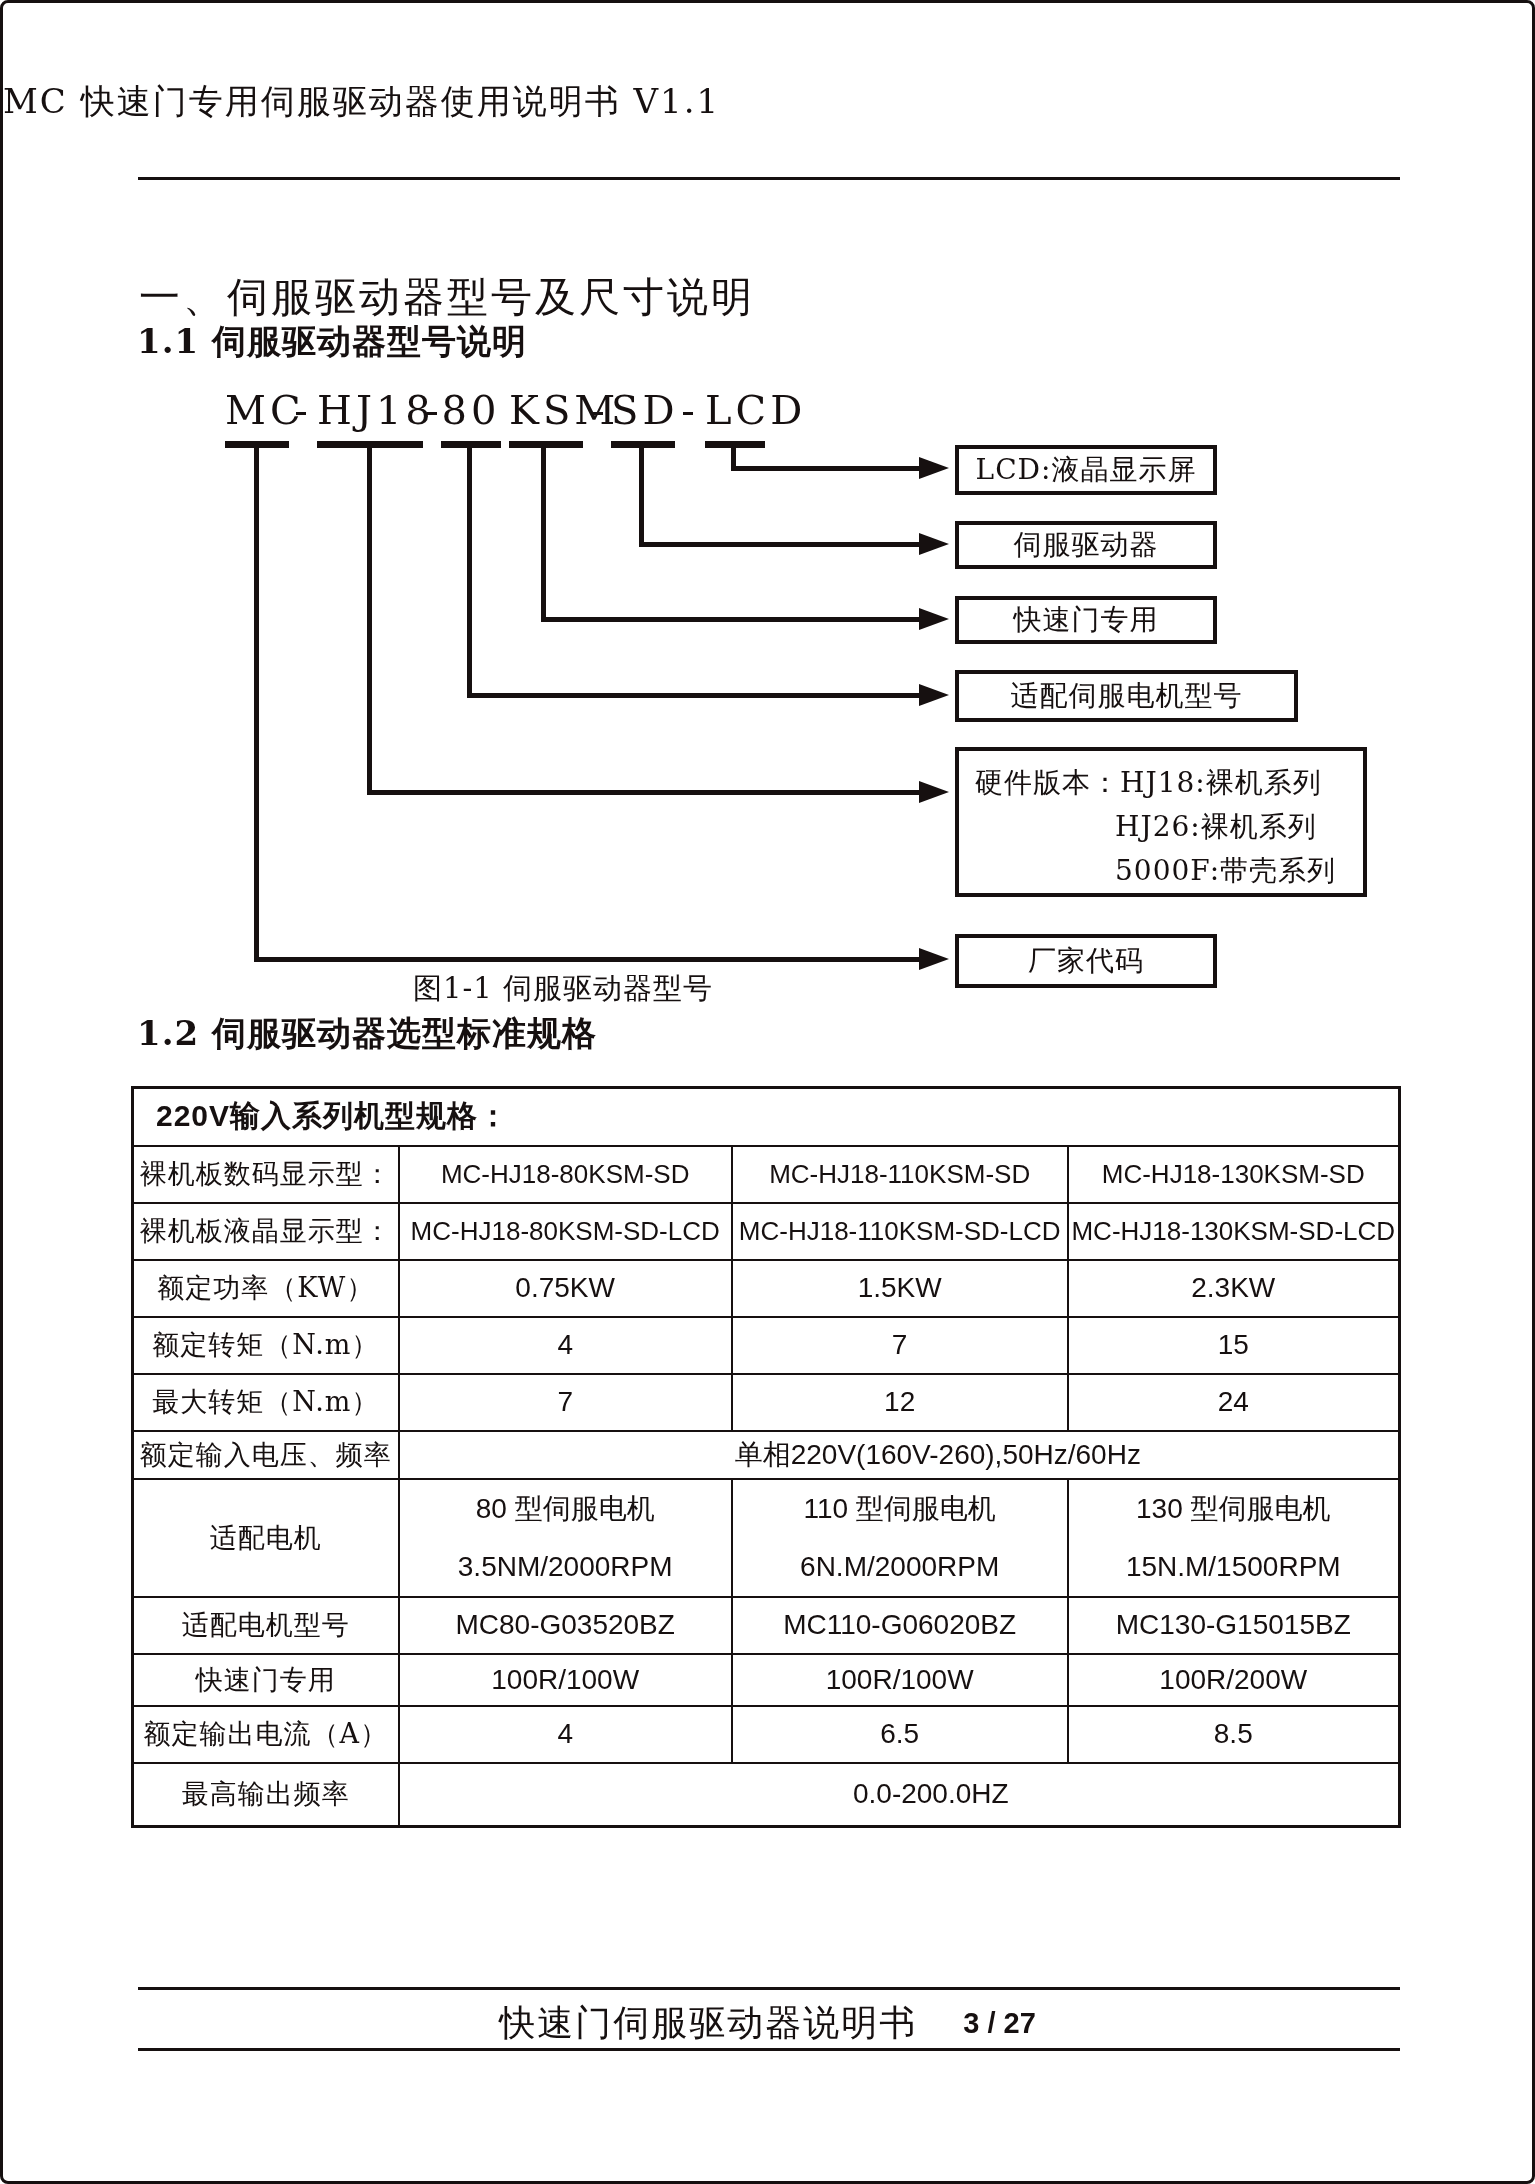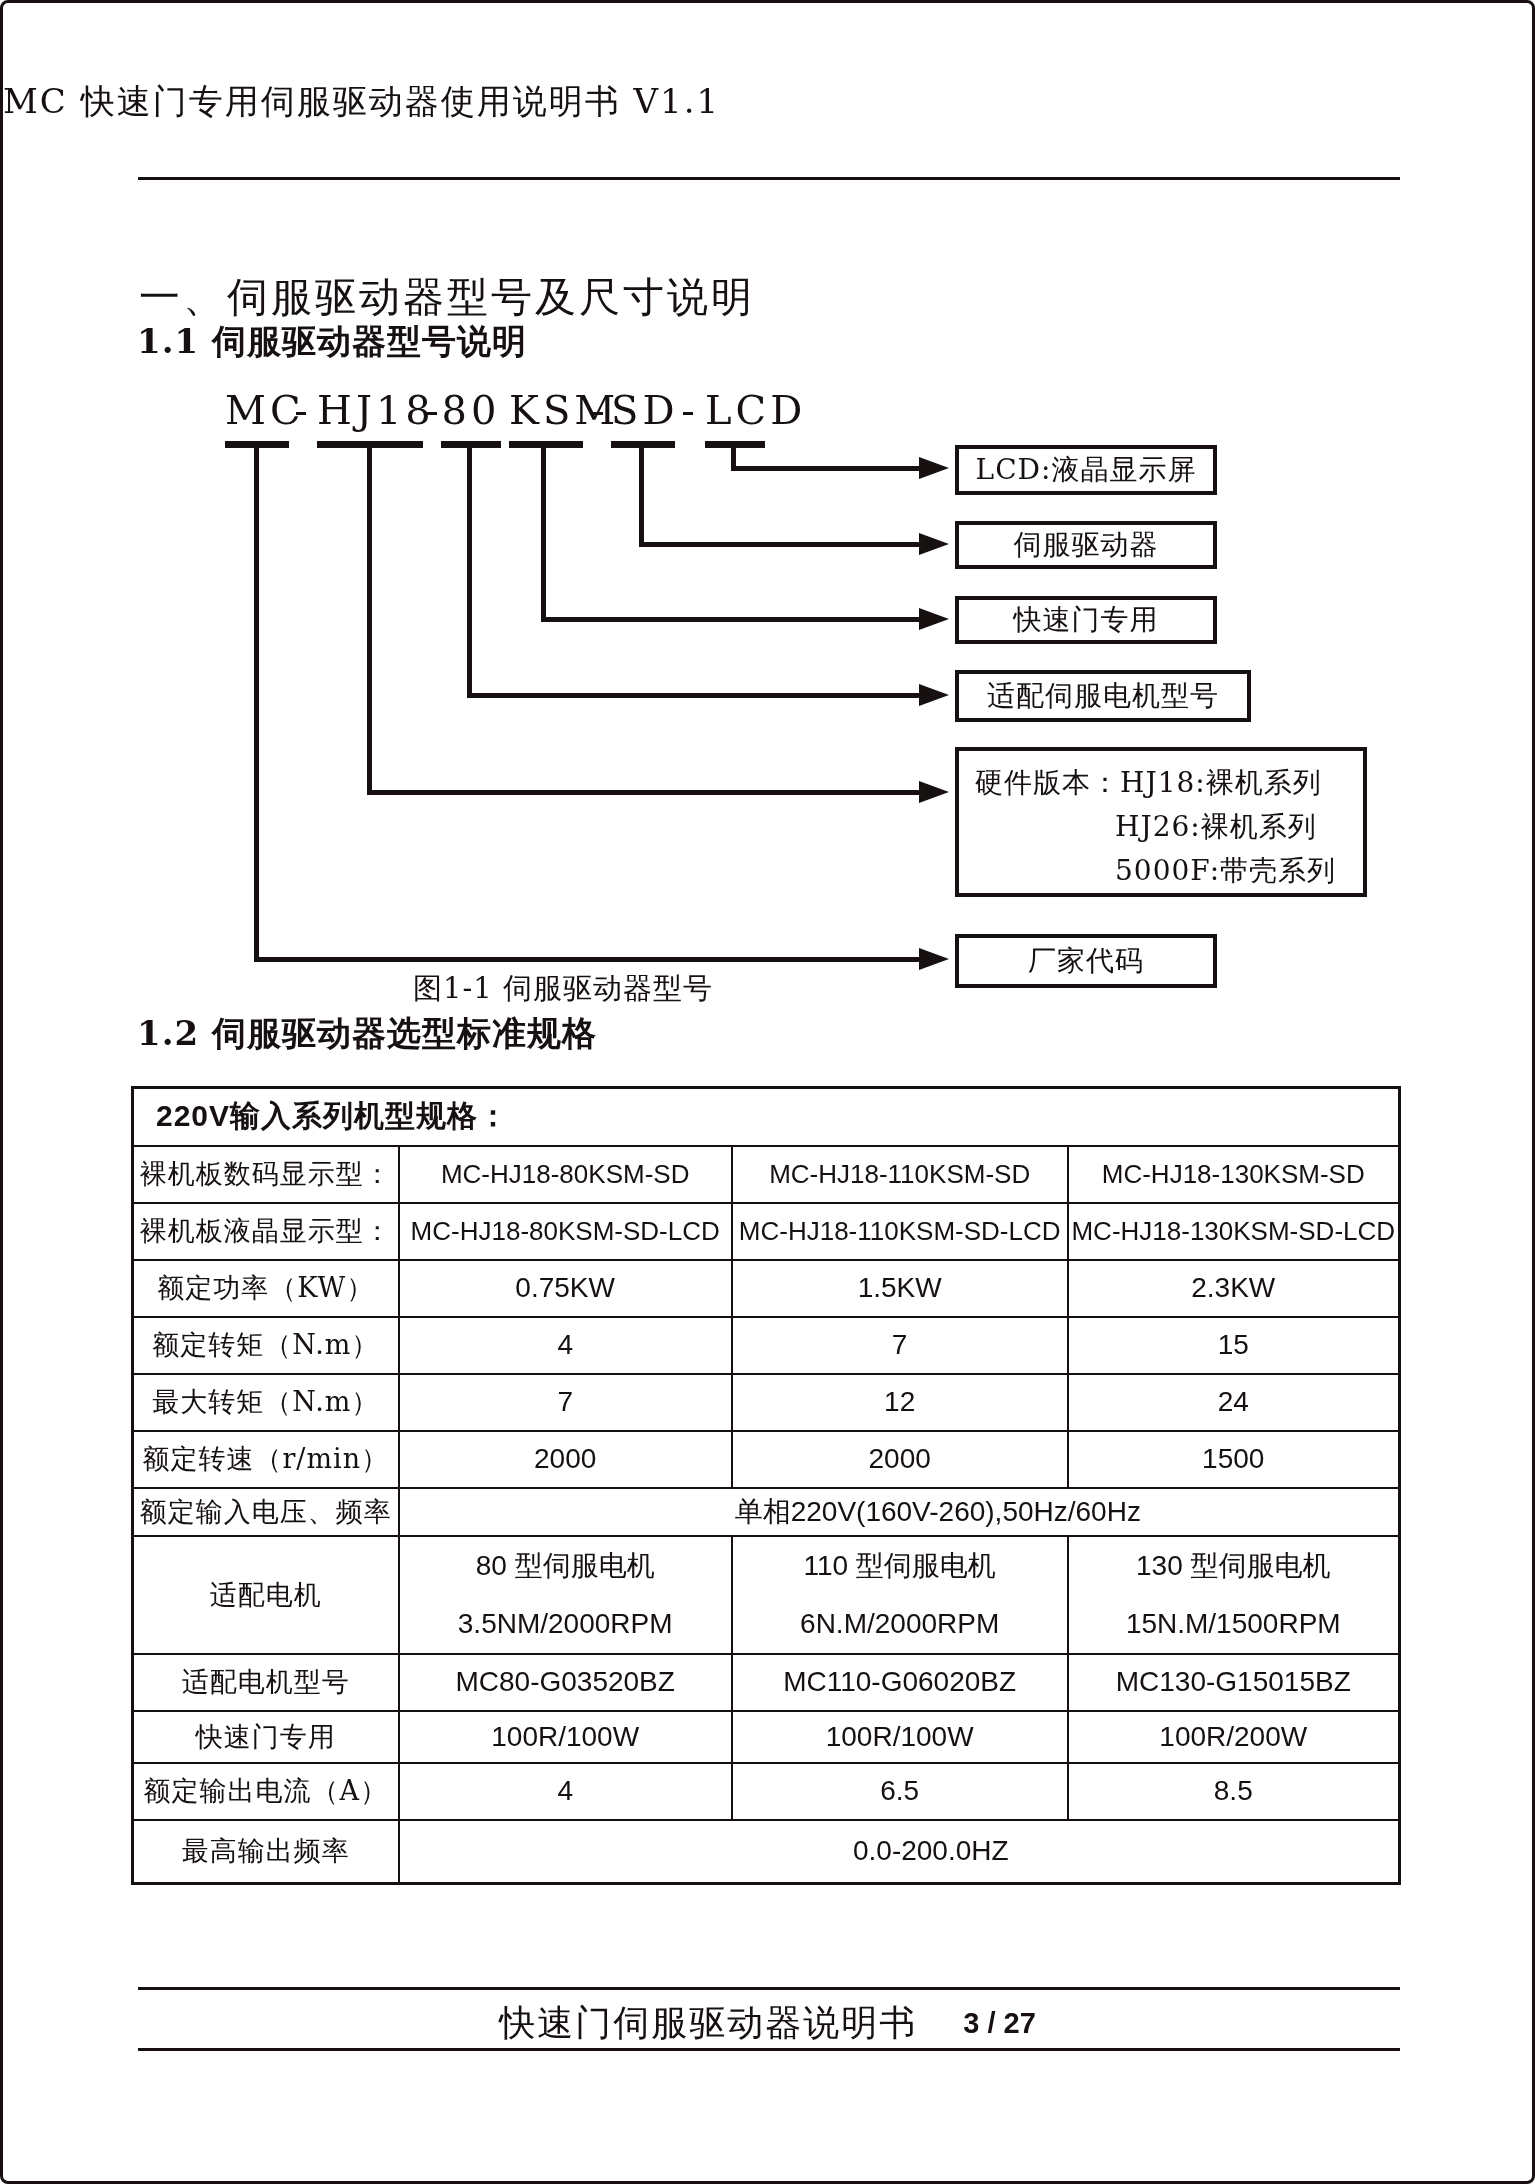--- a/index.html
+++ b/index.html
@@ -102,21 +102,21 @@
     <div class="abs arrow" style="left:916px;top:454px;"></div>
     <div class="abs arrow" style="left:916px;top:530px;"></div>
     <div class="abs arrow" style="left:916px;top:605px;"></div>
     <div class="abs arrow" style="left:916px;top:681px;"></div>
     <div class="abs arrow" style="left:916px;top:778px;"></div>
     <div class="abs arrow" style="left:916px;top:945px;"></div>
 
     <div class="abs dbox" style="left:952px;top:442px;width:262px;height:50px;">LCD:液晶显示屏</div>
     <div class="abs dbox" style="left:952px;top:518px;width:262px;height:48px;">伺服驱动器</div>
     <div class="abs dbox" style="left:952px;top:593px;width:262px;height:48px;">快速门专用</div>
-    <div class="abs dbox" style="left:952px;top:667px;width:296px;height:52px;">适配伺服电机型号</div>
+    <div class="abs dbox" style="left:952px;top:667px;width:343px;height:52px;">适配伺服电机型号</div>
     <div class="abs dbox dbox-multi" style="left:952px;top:744px;width:412px;height:150px;">
       <div class="ln">硬件版本：HJ18:裸机系列</div>
       <div class="ln ind">HJ26:裸机系列</div>
       <div class="ln ind">5000F:带壳系列</div>
     </div>
     <div class="abs dbox" style="left:952px;top:931px;width:262px;height:54px;">厂家代码</div>
 
     <div class="abs fig-caption">图1-1 伺服驱动器型号</div>
   </div>
 
@@ -155,26 +155,20 @@
       <td class="cell-lbl">额定转矩（N.m）</td>
       <td class="cell-val">4</td>
       <td class="cell-val">7</td>
       <td class="cell-val">15</td>
     </tr>
     <tr style="height:57px">
       <td class="cell-lbl">最大转矩（N.m）</td>
       <td class="cell-val">7</td>
       <td class="cell-val">12</td>
       <td class="cell-val">24</td>
-    </tr>
-    <tr style="height:57px">
-      <td class="cell-lbl">额定转速（r/min）</td>
-      <td class="cell-val">2000</td>
-      <td class="cell-val">2000</td>
-      <td class="cell-val">1500</td>
     </tr>
     <tr style="height:48px">
       <td class="cell-lbl">额定输入电压、频率</td>
       <td class="cell-val cell-span-left pad78" colspan="3">单相220V(160V-260),50Hz/60Hz</td>
     </tr>
     <tr style="height:118px">
       <td class="cell-lbl">适配电机</td>
       <td class="cell-val two-line">
         <div>80 型伺服电机</div>
         <div>3.5NM/2000RPM</div>

